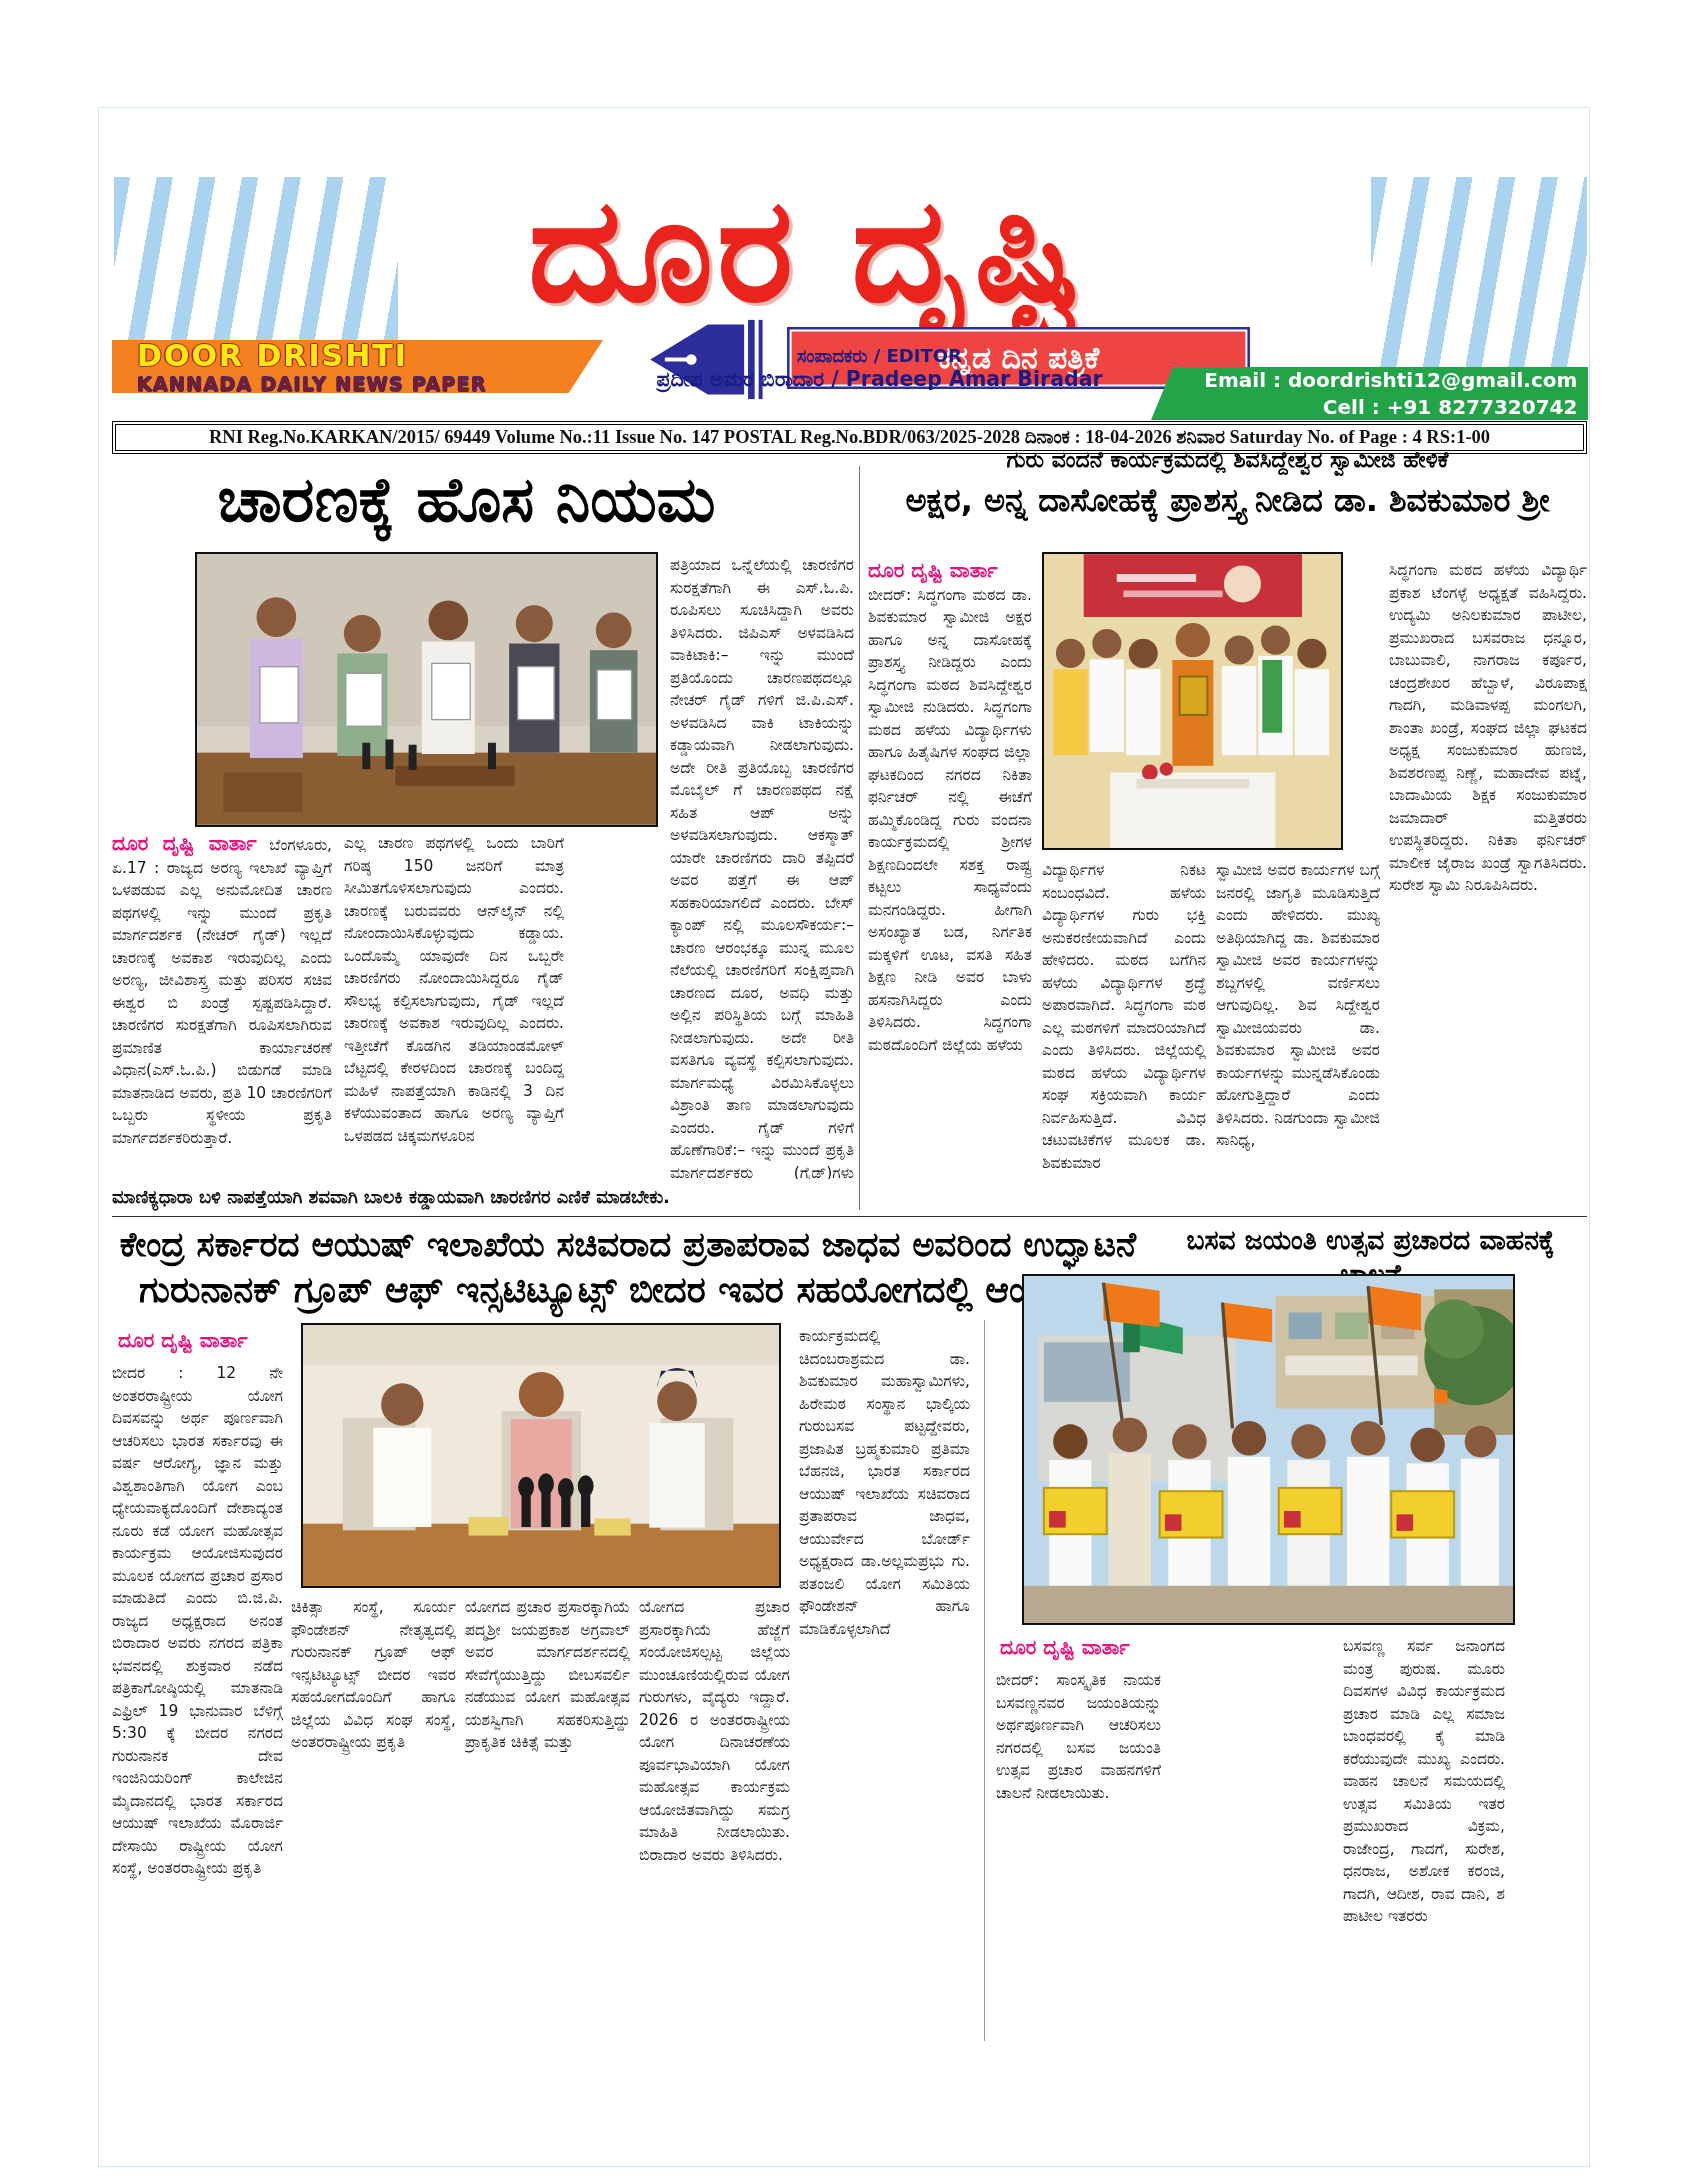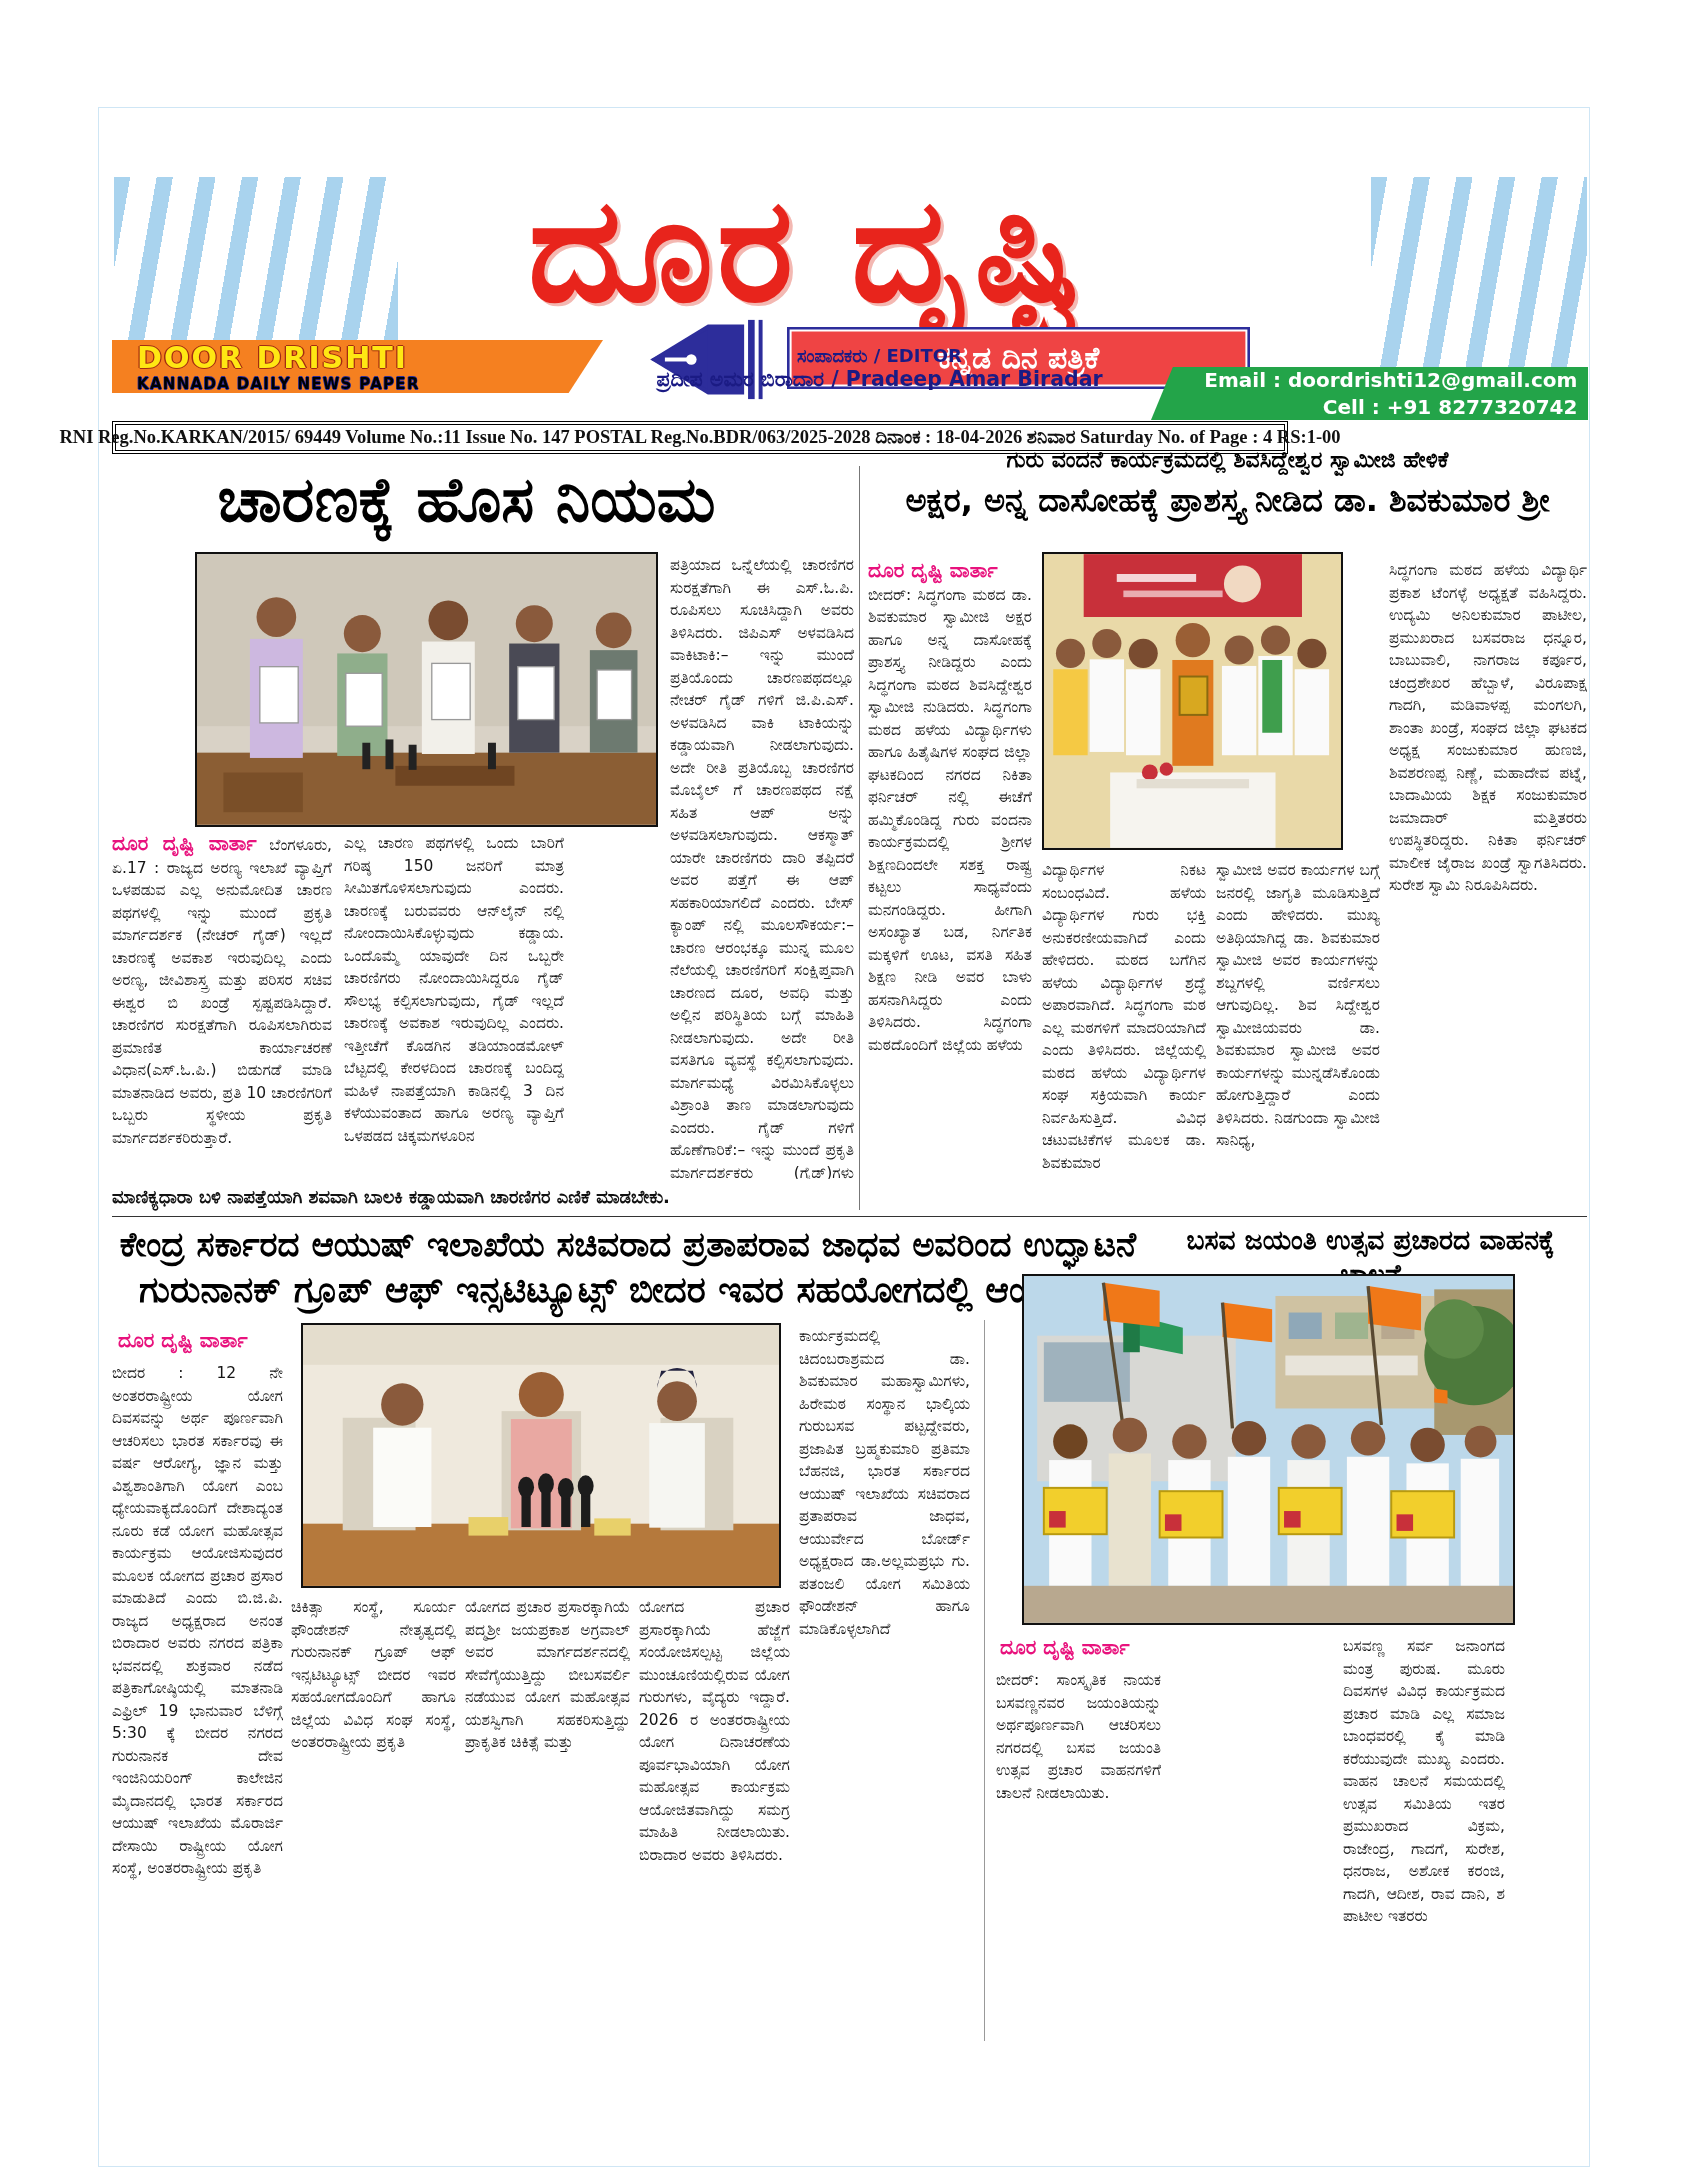--- a/index.html
+++ b/index.html
@@ -18,32 +18,32 @@
   .tagline{left:787px;top:327px;width:463px;height:62px;background:#ef4444;
            box-shadow:inset 0 0 0 2.6px #2d2d9b, inset 0 0 0 4.6px #ffffff;
            display:flex;align-items:center;justify-content:center;
            color:#fff;font-weight:bold;font-size:30px;}
   .nib{left:645px;top:310px;width:152px;height:99px;}
   .orange-banner{left:112px;top:340px;width:491px;height:53px;background:#f58020;
                  clip-path:polygon(0 0,100% 0,93% 100%,0 100%);
                  display:flex;flex-direction:column;justify-content:center;padding-left:25px;box-sizing:border-box;}
   .ob1{font-size:30px;font-weight:bold;color:#ffe713;letter-spacing:2px;
        text-shadow:-1.3px 0 #a32c12,1.3px 0 #a32c12,0 -1.3px #a32c12,0 1.3px #a32c12;}
-  .ob2{font-size:15px;font-weight:bold;color:#000000;letter-spacing:1.3px;
+  .ob2{font-size:19px;font-weight:bold;color:#7f1d1d;letter-spacing:1.3px;
        text-shadow:-0.7px 0 #2d2d9b,0.7px 0 #2d2d9b,0 -0.7px #2d2d9b,0 0.7px #2d2d9b;}
   .editor{left:615px;top:345px;width:529px;height:48px;text-align:center;color:#1b1b84;}
   .ed1{font-size:18px;font-weight:bold;}
   .ed2{font-size:20.5px;font-weight:bold;}
   .green-banner{left:1151px;top:340px;width:437px;height:53px;background:#23a449;
                 clip-path:polygon(5% 0,100% 0,100% 100%,0 100%);
                 display:flex;flex-direction:column;justify-content:center;align-items:flex-end;
                 padding-right:10.6px;box-sizing:border-box;color:#fff;font-weight:bold;margin-top:27px;}
   .gb1{font-size:20px;} .gb2{font-size:20px;margin-top:2.6px;}
 
-  .rni{left:112px;top:421px;width:1176px;height:33px;border:1.3px solid #000;box-sizing:border-box;}
+  .rni{left:112px;top:421px;width:1475px;height:33px;border:1.3px solid #000;box-sizing:border-box;}
   .rni-inner{position:absolute;left:2px;top:2px;right:2px;bottom:2px;border:0.7px solid #000;
              display:flex;align-items:center;justify-content:center;white-space:nowrap;
              font-family:"Liberation Serif",serif;font-weight:bold;font-size:18.5px;}
 
   
   .hl{font-weight:bold;text-align:center;color:#000;}
   .trek-hl{left:119px;top:464px;width:695px;height:74px;font-size:62px;line-height:71px;}
   .guru-kicker{left:867px;top:441px;width:721px;font-size:22px;line-height:37px;}
   .guru-hl{left:867px;top:480px;width:721px;font-size:32px;line-height:40px;}
   .yoga-hl1{left:112px;top:1224px;width:1032px;font-size:34px;line-height:41px;}

